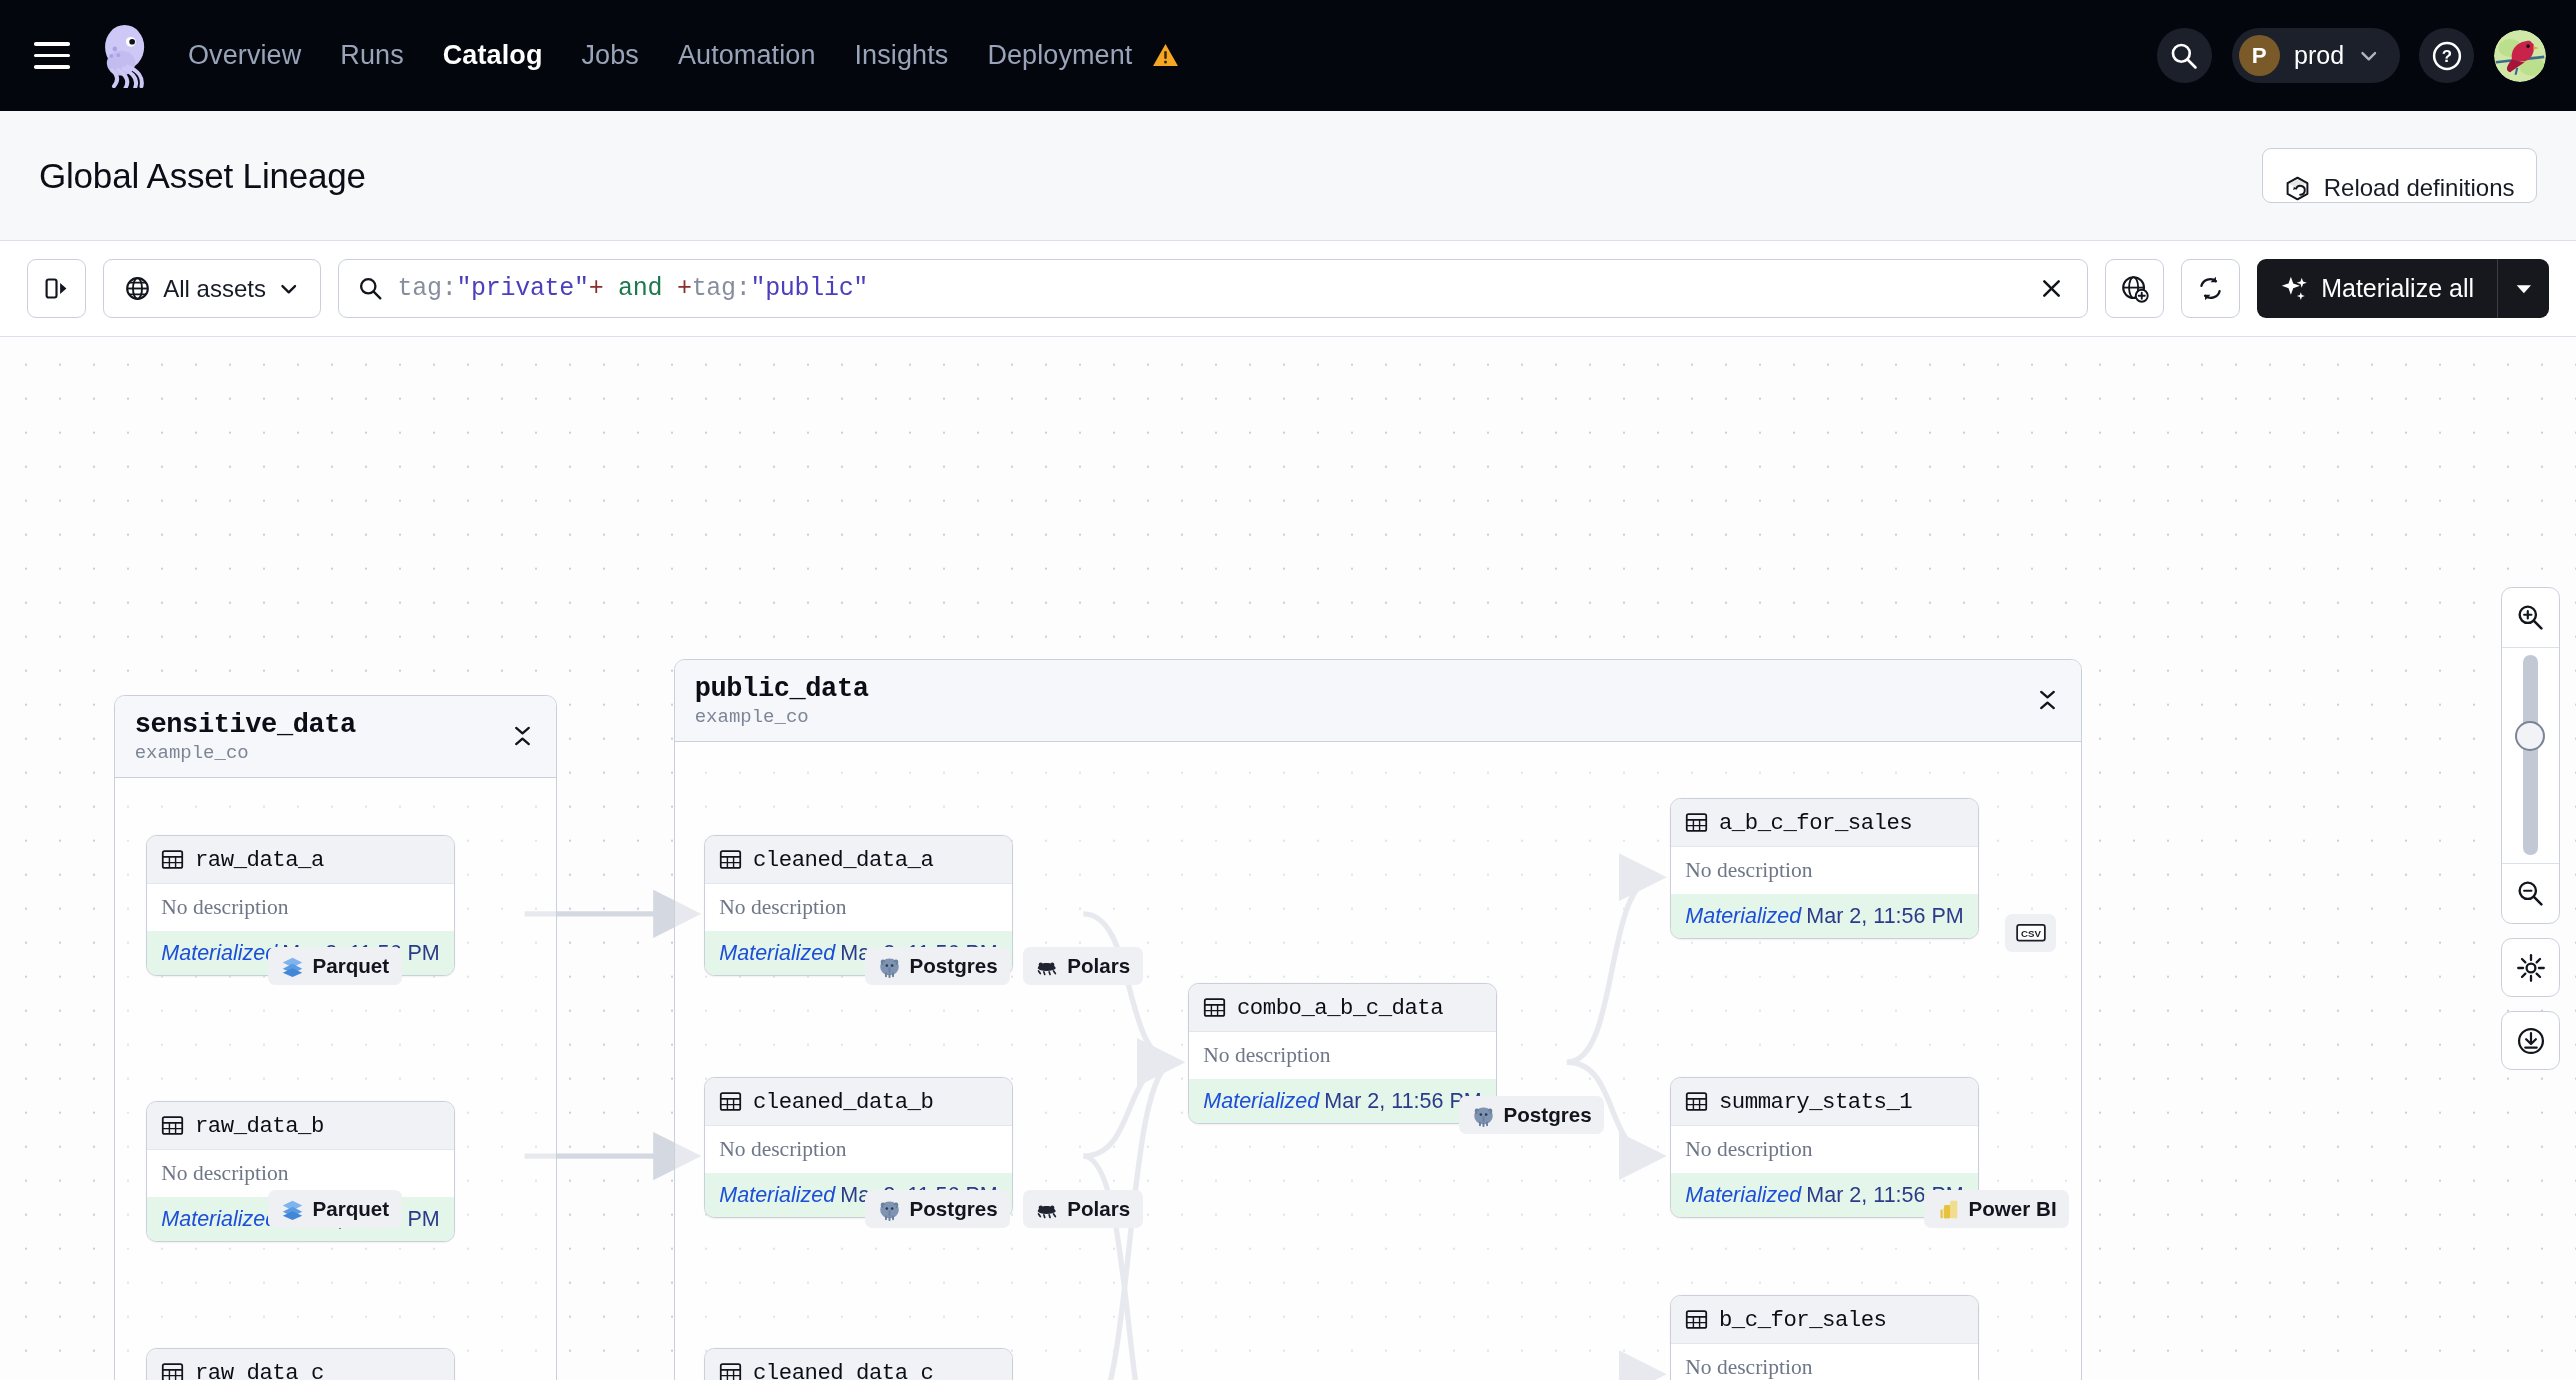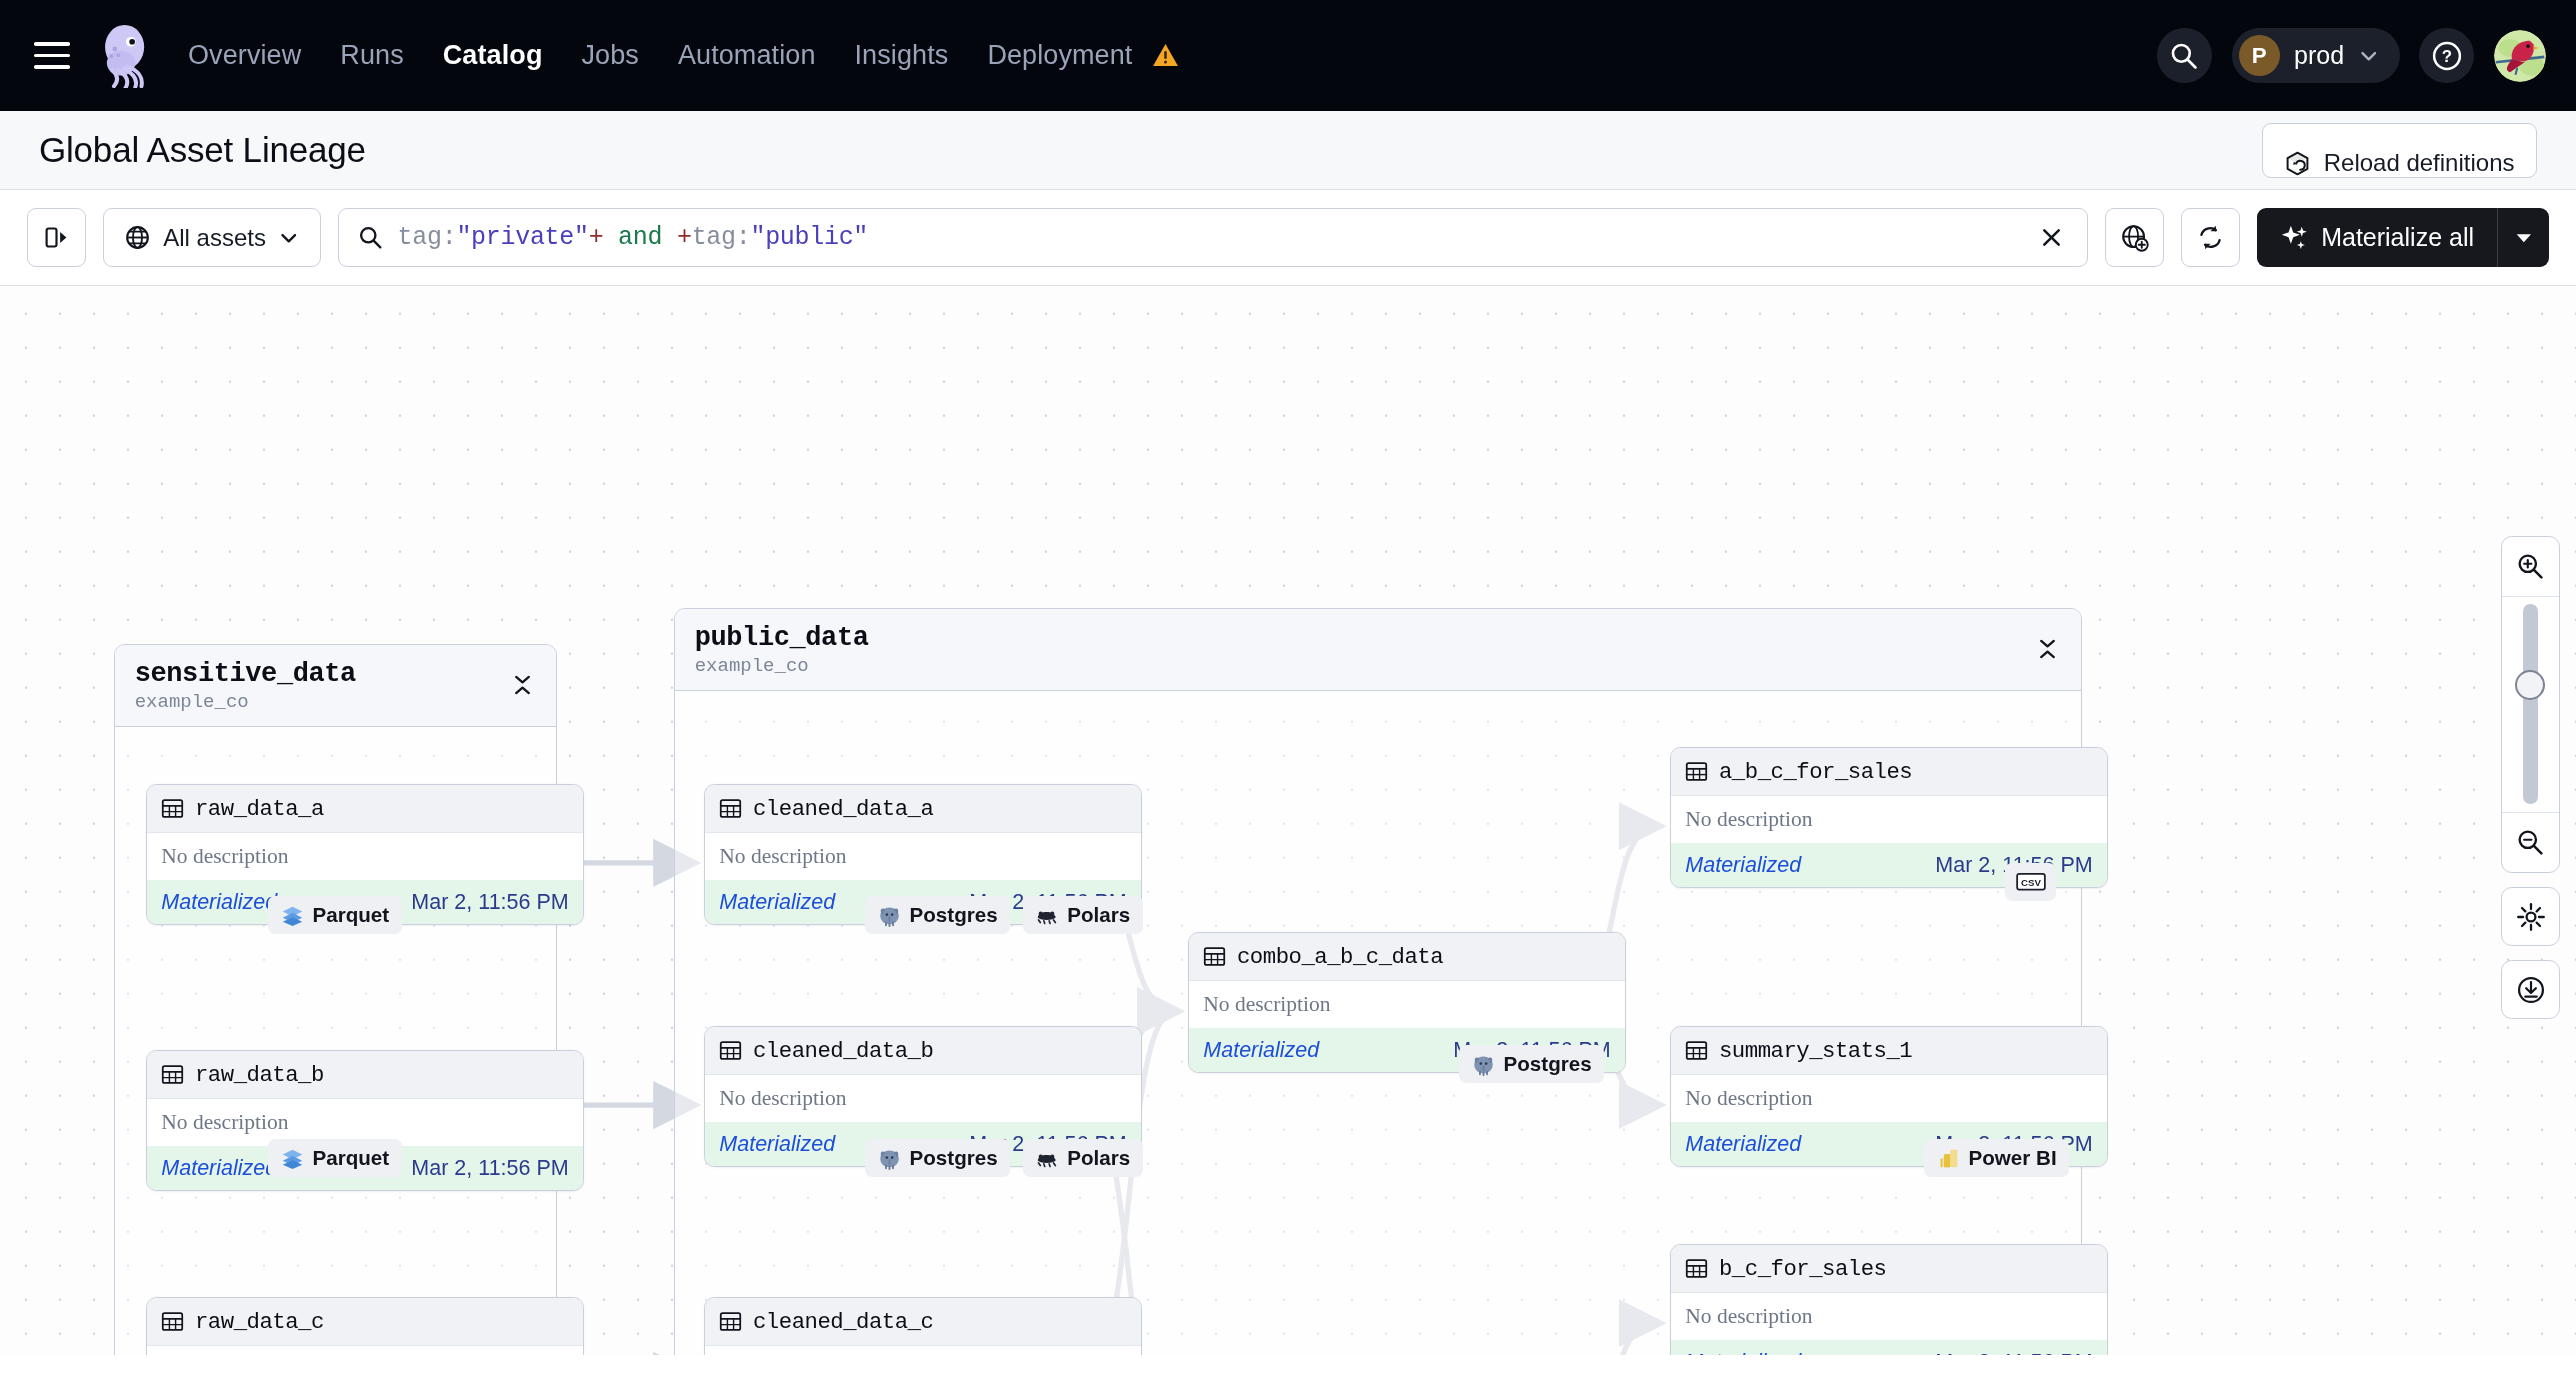--- a/index.html
+++ b/index.html
@@ -30,21 +30,21 @@
   .circ-btn { width: 55px; height: 55px; border-radius: 50%; background: #1B202B;
     display: flex; align-items: center; justify-content: center; cursor: pointer; }
   .env-pill { height: 55px; border-radius: 28px; background: #1B202B; display: flex;
     align-items: center; padding: 0 19.7px 0 7.2px; gap: 14.3px; cursor: pointer; }
   .env-avatar { width: 41px; height: 41px; border-radius: 50%; background: #7A5A28;
     color: #fff; font-size: 22.3px; display: flex; align-items: center; justify-content: center; font-weight: 600;}
   .env-name { color: #fff; font-size: 25px; }
   .avatar-img { width: 52px; height: 52px; border-radius: 50%; overflow: hidden; cursor: pointer; }
 
   
-  #titlebar { height: 79px; background: #F7F8FA; border-bottom: 0.9px solid #DCE0E8;
+  #titlebar { height: 130px; background: #F7F8FA; border-bottom: 0.9px solid #DCE0E8;
     display: flex; align-items: center; padding: 0 39px; justify-content: space-between; }
   #page-title { font-size: 35px; color: #0B0E16; letter-spacing: -0.2px; }
   .btn-outline { height: 55px; border: 0.9px solid #C9CFDB; border-radius: 9px; background: #fff;
     display: flex; align-items: flex-end; gap: 12.5px; padding: 0 21.5px; font-size: 24px;
     color: #161B26; cursor: pointer; }
 
   
   #toolbar { height: 96px; background: #fff; border-bottom: 0.9px solid #DCE0E8;
     display: flex; align-items: center; padding: 0 27px; gap: 17px; }
   .tb-btn { height: 59px; border: 0.9px solid #C9CFDB; border-radius: 9px; background: #fff;
@@ -73,21 +73,21 @@
 
   .group-box { position: absolute; border: 0.9px solid #C9CFDB; border-radius: 10.7px;
     background: rgba(255,255,255,.45); }
   .group-head { background: #F5F7FA; border-bottom: 0.9px solid #C9CFDB;
     border-radius: 9.8px 9.8px 0 0; padding: 14.3px 19.7px 12.5px; position: relative; }
   .group-name { font-size: 27px; font-weight: bold; color: #0B0E16; letter-spacing: -0.4px; }
   .group-sub { font-size: 19px; color: #7D8696; margin-top: 1.8px; }
   .group-collapse { position: absolute; right: 19.7px; top: 50%; transform: translateY(-50%);
     width: 27px; height: 27px; cursor: pointer; }
 
-  .node { position: absolute; width: 438px; border: 0.9px solid #C9CFDB; border-radius: 10.7px;
+  .node { position: absolute; width: 309px; border: 0.9px solid #C9CFDB; border-radius: 10.7px;
     background: #fff; box-shadow: 0 0.9px 1.8px rgba(16,22,40,.06); cursor: pointer; overflow: hidden; }
   .node-head { background: #F0F2F5; border-bottom: 0.9px solid #E2E6ED; display: flex;
     align-items: center; gap: 10.7px; padding: 10.7px 14.3px; }
   .node-name { font-size: 22.3px; color: #0B0E16; letter-spacing: -0.5px; }
   .node-desc { padding: 10.7px 14.3px; font-size: 21.5px; color: #6E7787; background: #fff; font-family: Liberation Serif, serif; }
   .node-status { background: #E4F5E9; display: flex; align-items: center;
     justify-content: space-between; padding: 9.8px 14.3px; }
   .node-status .st { font-size: 21.5px; color: #1d4ed8; font-style: italic; }
   .node-status .ts { font-size: 21.5px; color: #2B3A8A; }
 

